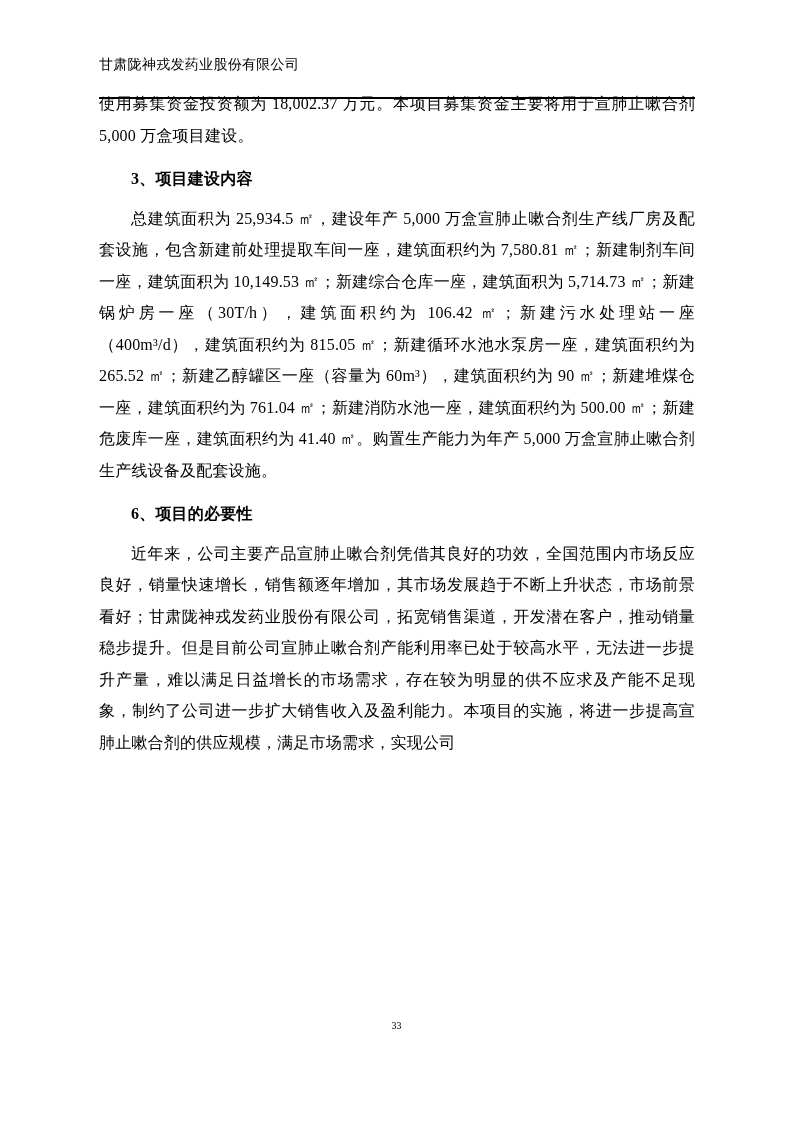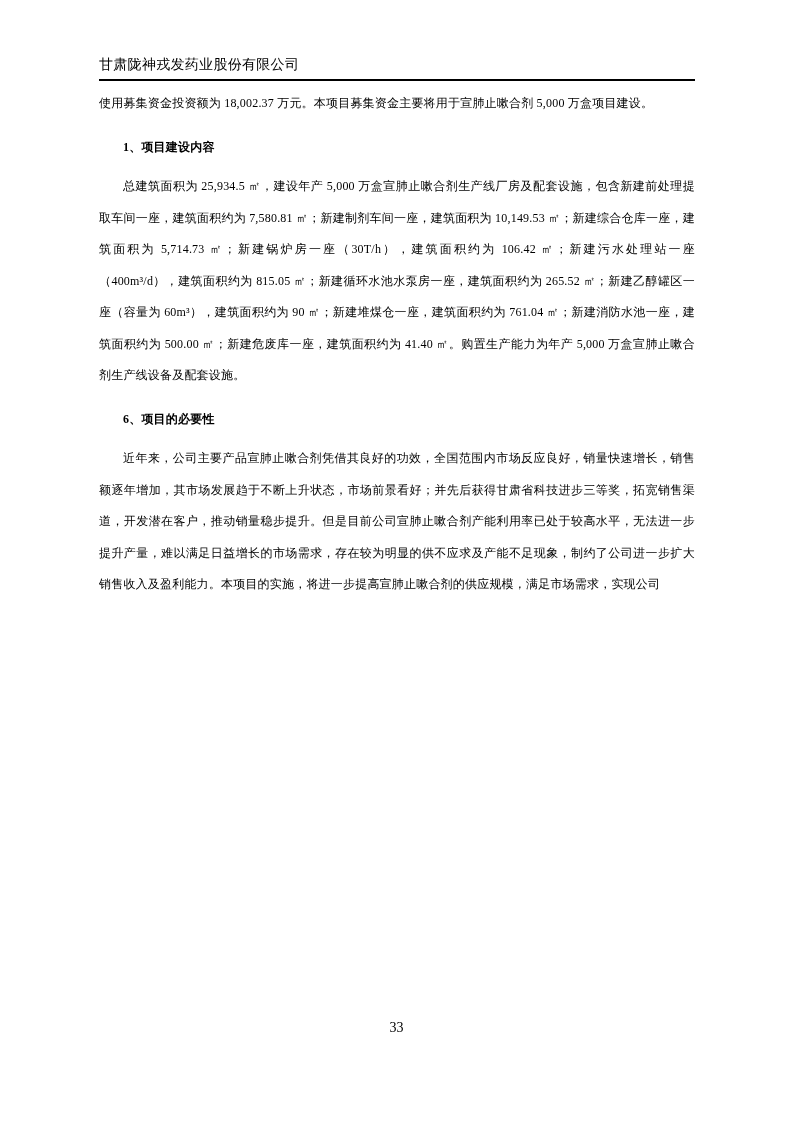--- a/index.html
+++ b/index.html
@@ -19,66 +19,66 @@
   }
   .header {
     position: absolute;
     top: 56px;
     left: 99px;
     right: 98px;
     display: flex;
     justify-content: space-between;
     align-items: flex-end;
     font-size: 14px;
-    padding-bottom: 5px;
+    padding-bottom: 23px;
     border-bottom: 2px solid #000;
     letter-spacing: 0.3px;
   }
   .content {
     position: absolute;
     top: 88px;
     left: 99px;
     right: 98px;
     text-align: justify;
   }
   .content p {
     margin: 0 0 12px 0;
-    font-size: 12px;
+    font-size: 16px;
     line-height: 31.5px;
     letter-spacing: 0.2px;
   }
   .content p.indent {
     text-indent: 2em;
   }
   .content p.heading {
     font-weight: bold;
     text-indent: 2em;
     margin: 12px 0 8px 0;
   }
   .footer {
     position: absolute;
     top: 1020px;
     left: 0;
     width: 100%;
     text-align: center;
-    font-size: 14px;
+    font-size: 10px;
   }
 </style>
 </head>
 <body>
 
 <div class="page">
 
   <div class="header">
     <span>甘肃陇神戎发药业股份有限公司</span>
   </div>
 
   <div class="content">
     <p class="no-indent">使用募集资金投资额为 18,002.37 万元。本项目募集资金主要将用于宣肺止嗽合剂 5,000 万盒项目建设。</p>
-    <p class="heading">1、项目建设内容</p>
+    <p class="heading">3、项目建设内容</p>
     <p class="indent">总建筑面积为 25,934.5 ㎡，建设年产 5,000 万盒宣肺止嗽合剂生产线厂房及配套设施，包含新建前处理提取车间一座，建筑面积约为 7,580.81 ㎡；新建制剂车间一座，建筑面积为 10,149.53 ㎡；新建综合仓库一座，建筑面积为 5,714.73 ㎡；新建锅炉房一座（30T/h），建筑面积约为 106.42 ㎡；新建污水处理站一座（400m³/d），建筑面积约为 815.05 ㎡；新建循环水池水泵房一座，建筑面积约为 265.52 ㎡；新建乙醇罐区一座（容量为 60m³），建筑面积约为 90 ㎡；新建堆煤仓一座，建筑面积约为 761.04 ㎡；新建消防水池一座，建筑面积约为 500.00 ㎡；新建危废库一座，建筑面积约为 41.40 ㎡。购置生产能力为年产 5,000 万盒宣肺止嗽合剂生产线设备及配套设施。</p>
     <p class="heading">6、项目的必要性</p>
-    <p class="indent">近年来，公司主要产品宣肺止嗽合剂凭借其良好的功效，全国范围内市场反应良好，销量快速增长，销售额逐年增加，其市场发展趋于不断上升状态，市场前景看好；并先后获得甘肃省科技进步三等奖，拓宽销售渠道，开发潜在客户，推动销量稳步提升。但是目前公司宣肺止嗽合剂产能利用率已处于较高水平，无法进一步提升产量，难以满足日益增长的市场需求，存在较为明显的供不应求及产能不足现象，制约了公司进一步扩大销售收入及盈利能力。本项目的实施，将进一步提高宣肺止嗽合剂的供应规模，满足市场需求，实现公司</p>
+    <p class="indent">近年来，公司主要产品宣肺止嗽合剂凭借其良好的功效，全国范围内市场反应良好，销量快速增长，销售额逐年增加，其市场发展趋于不断上升状态，市场前景看好；甘肃陇神戎发药业股份有限公司，拓宽销售渠道，开发潜在客户，推动销量稳步提升。但是目前公司宣肺止嗽合剂产能利用率已处于较高水平，无法进一步提升产量，难以满足日益增长的市场需求，存在较为明显的供不应求及产能不足现象，制约了公司进一步扩大销售收入及盈利能力。本项目的实施，将进一步提高宣肺止嗽合剂的供应规模，满足市场需求，实现公司</p>
   </div>
 
   <div class="footer">33</div>
 
 </div>
 
 </body></html>

